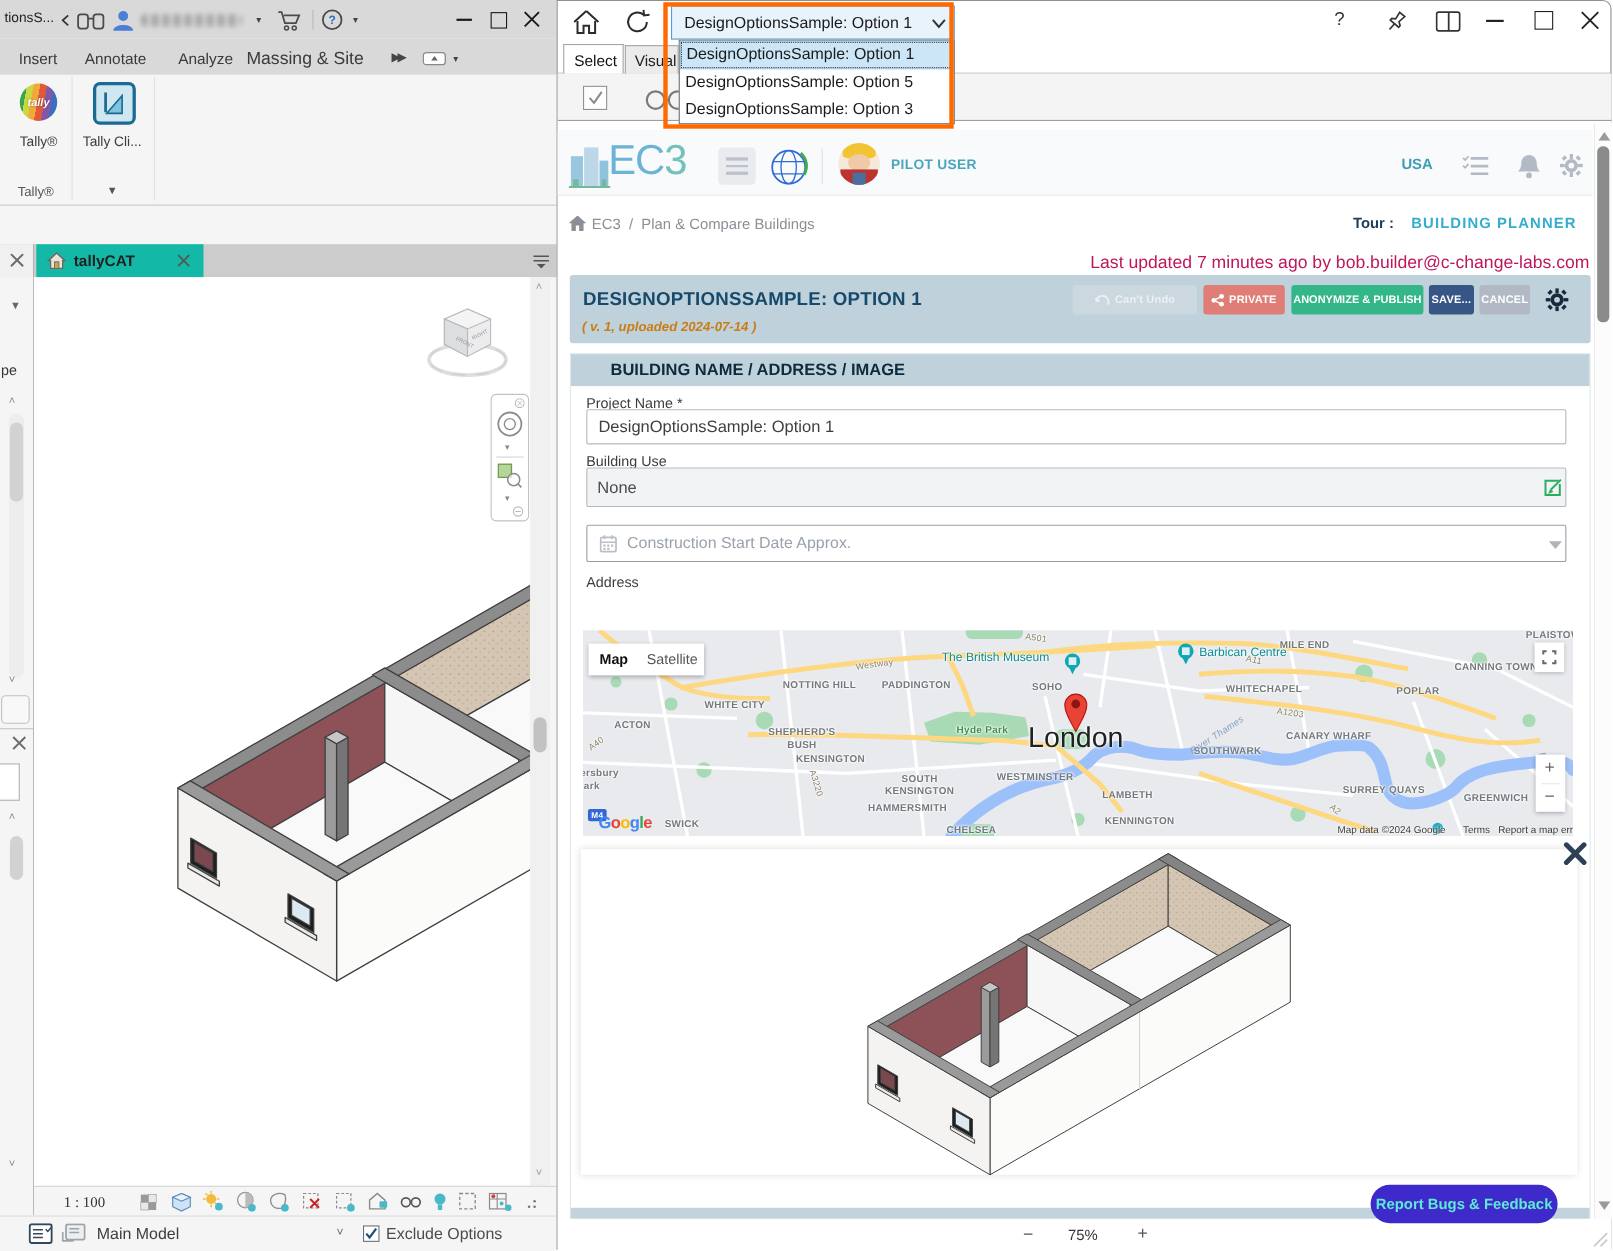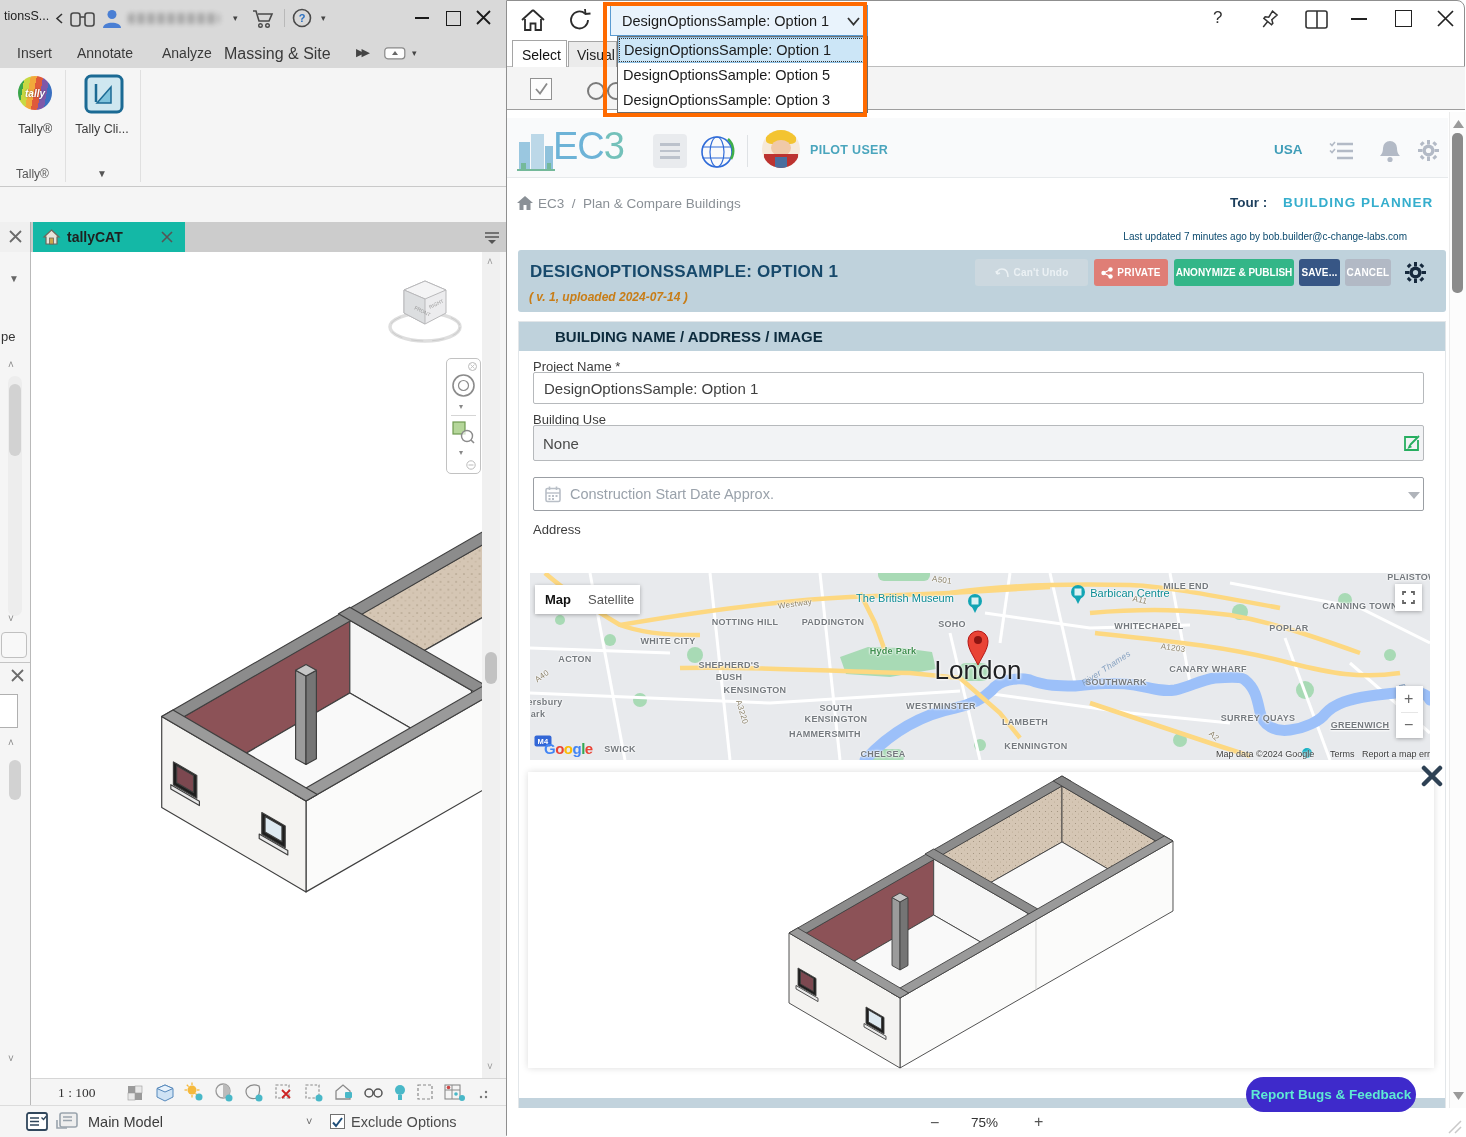--- a/index.html
+++ b/index.html
@@ -410,21 +410,21 @@
     </div>
 
     <svg class="ab" style="left:10px;top:86px" width="16" height="14">
       <path d="M8,0 L16,7 H13.5 V14 H9.5 V9 H6.5 V14 H2.5 V7 H0 Z" fill="#8a9096"></path>
     </svg>
     <span class="t" style="left:31px;top:87px;font-size:13.5px;color:#8a9096">
       <span>EC3</span>&nbsp;&nbsp;<span>/</span>&nbsp;&nbsp;<span>Plan &amp; Compare Buildings</span>
     </span>
     <span class="t" style="left:723px;top:86px;font-size:13.5px;font-weight:bold;color:#1c3e5c">Tour :</span>
     <span class="t" style="left:776px;top:86px;font-size:13.5px;font-weight:bold;color:#35aecd;letter-spacing:1px">BUILDING PLANNER</span>
-    <span class="t" style="left:900px;top:122px;font-size:10px;color:#0c4a6e;transform:translateX(-100%)">Last updated 7 minutes ago by bob.builder@c-change-labs.com</span>
+    <span class="t" style="left:938px;top:122px;font-size:16px;color:#be185d;transform:translateX(-100%)">Last updated 7 minutes ago by bob.builder@c-change-labs.com</span>
 
     <div class="ab" style="left:11px;top:140px;width:928px;height:62px;background:#bfd2dc;border-radius:3px">
       <span class="t" style="left:12px;top:13px;font-size:17px;font-weight:bold;color:#17496b;letter-spacing:.2px">DESIGNOPTIONSSAMPLE: OPTION 1</span>
       <span class="t" style="left:11px;top:41px;font-size:12px;font-weight:bold;font-style:italic;color:#c87d17">( v. 1, uploaded 2024-07-14 )</span>
       <div class="ec3btn" style="left:457px;width:113px;background:#ccd8df;color:#ebf1f4;top:9px">
         <svg width="15" height="12" style="margin-right:4px">
             <path d="M7,2 C3,2 2,5 2,7 M2,7 l-1,-3 M2,7 l3,-1" fill="none" stroke="#ebf1f4" stroke-width="1.6"></path>
             <path d="M7,2 c4,0 6,3 6,8" fill="none" stroke="#ebf1f4" stroke-width="1.6"></path>
           </svg>
         <span>Can't Undo</span>
@@ -575,27 +575,27 @@
           <span class="mlab poi" style="left: 600px; top: 20px;">Barbican Centre</span>
           <span class="mlab " style="left: 215px; top: 49px;">NOTTING HILL</span>
           <span class="mlab " style="left: 303px; top: 49px;">PADDINGTON</span>
           <span class="mlab " style="left: 422px; top: 51px;">SOHO</span>
           <span class="mlab " style="left: 619px; top: 53px;">WHITECHAPEL</span>
           <span class="mlab " style="left: 656px; top: 13px;">MILE END</span>
           <span class="mlab " style="left: 830px; top: 33px;">CANNING TOWN</span>
           <span class="mlab " style="left: 882px; top: 4px;">PLAISTOW</span>
           <span class="mlab " style="left: 759px; top: 55px;">POPLAR</span>
           <span class="mlab " style="left: 678px; top: 96px;">CANARY WHARF</span>
-          <span class="mlab " style="left: 830px; top: 152px; text-decoration: underline;">GREENWICH</span>
+          <span class="mlab " style="left: 830px; top: 152px;">GREENWICH</span>
           <span class="mlab " style="left: 728px; top: 145px;">SURREY QUAYS</span>
           <span class="mlab " style="left: 586px; top: 109px;">SOUTHWARK</span>
           <span class="mlab " style="left: 495px; top: 149px;">LAMBETH</span>
           <span class="mlab " style="left: 506px; top: 173px;">KENNINGTON</span>
           <span class="mlab " style="left: 411px; top: 133px;">WESTMINSTER</span>
-          <span class="mlab park" style="left: 363px; top: 78px;">Hyde Park</span>
+          <span class="mlab park" style="left: 363px; top: 90px;">Hyde Park</span>
           <span class="mlab " style="left: 225px; top: 117px;">KENSINGTON</span>
           <span class="mlab " style="left: 306px; top: 135px;">SOUTH</span>
           <span class="mlab " style="left: 306px; top: 146px;">KENSINGTON</span>
           <span class="mlab " style="left: 199px; top: 92px;">SHEPHERD'S</span>
           <span class="mlab " style="left: 199px; top: 104px;">BUSH</span>
           <span class="mlab " style="left: 138px; top: 68px;">WHITE CITY</span>
           <span class="mlab " style="left: 45px; top: 86px;">ACTON</span>
           <span class="mlab " style="left: 295px; top: 161px;">HAMMERSMITH</span>
           <span class="mlab " style="left: 353px; top: 181px;">CHELSEA</span>
           <span class="mlab " style="left: 15px; top: 129px;">ersbury</span>

